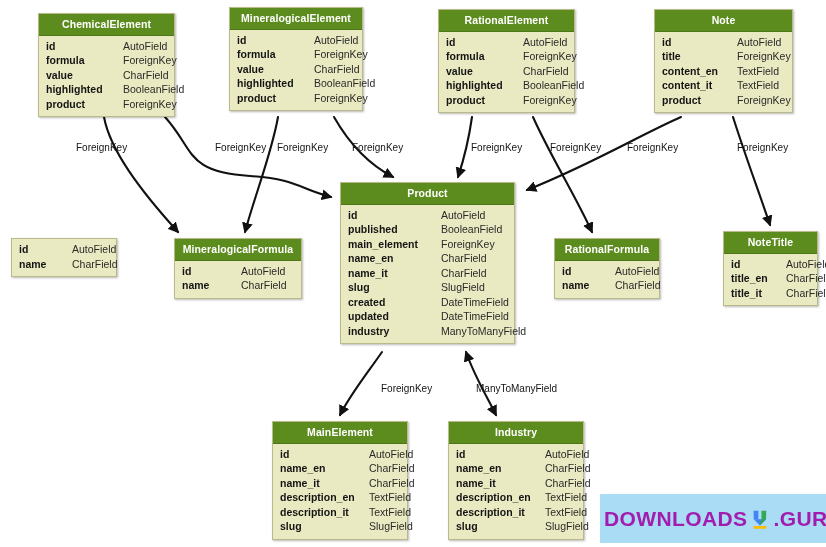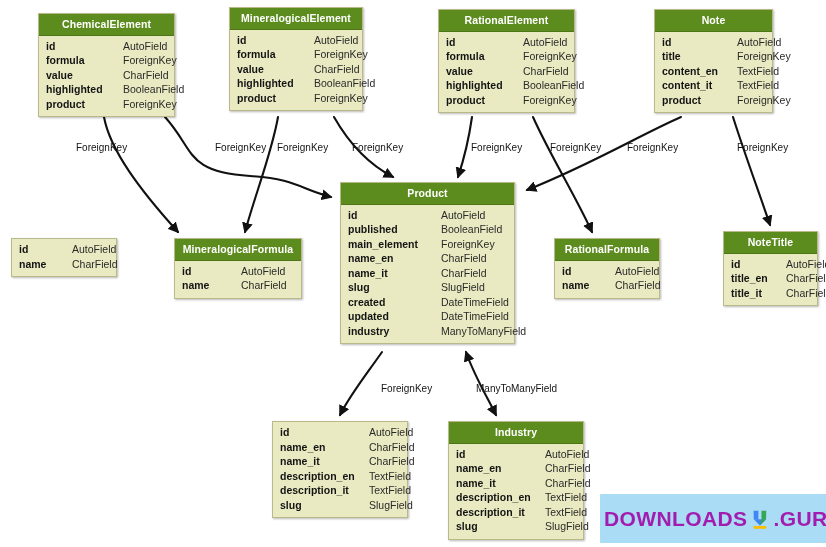--- a/index.html
+++ b/index.html
@@ -204,21 +204,21 @@
           <div class="field-row">
             <span class="field-name">highlighted</span>
             <span class="field-type">BooleanField</span>
           </div>
           <div class="field-row">
             <span class="field-name">product</span>
             <span class="field-type">ForeignKey</span>
           </div>
         </div>
       </div>
-      <div class="entity cols" style="left: 654px; top: 9px; width: 119px; --namecol: 66px;">
+      <div class="entity cols" style="left: 654px; top: 9px; width: 139px; --namecol: 66px;">
         <div class="entity-title">Note</div>
         <div class="entity-fields">
           <div class="field-row">
             <span class="field-name">id</span>
             <span class="field-type">AutoField</span>
           </div>
           <div class="field-row">
             <span class="field-name">title</span>
             <span class="field-type">ForeignKey</span>
           </div>
@@ -326,20 +326,21 @@
             <span class="field-name">title_en</span>
             <span class="field-type">CharField</span>
           </div>
           <div class="field-row">
             <span class="field-name">title_it</span>
             <span class="field-type">CharField</span>
           </div>
         </div>
       </div>
       <div class="entity cols" style="left: 272px; top: 421px; width: 136px; --namecol: 80px;">
+        <div class="entity-title">MainElement</div>
         <div class="entity-fields">
           <div class="field-row">
             <span class="field-name">id</span>
             <span class="field-type">AutoField</span>
           </div>
           <div class="field-row">
             <span class="field-name">name_en</span>
             <span class="field-type">CharField</span>
           </div>
           <div class="field-row">

